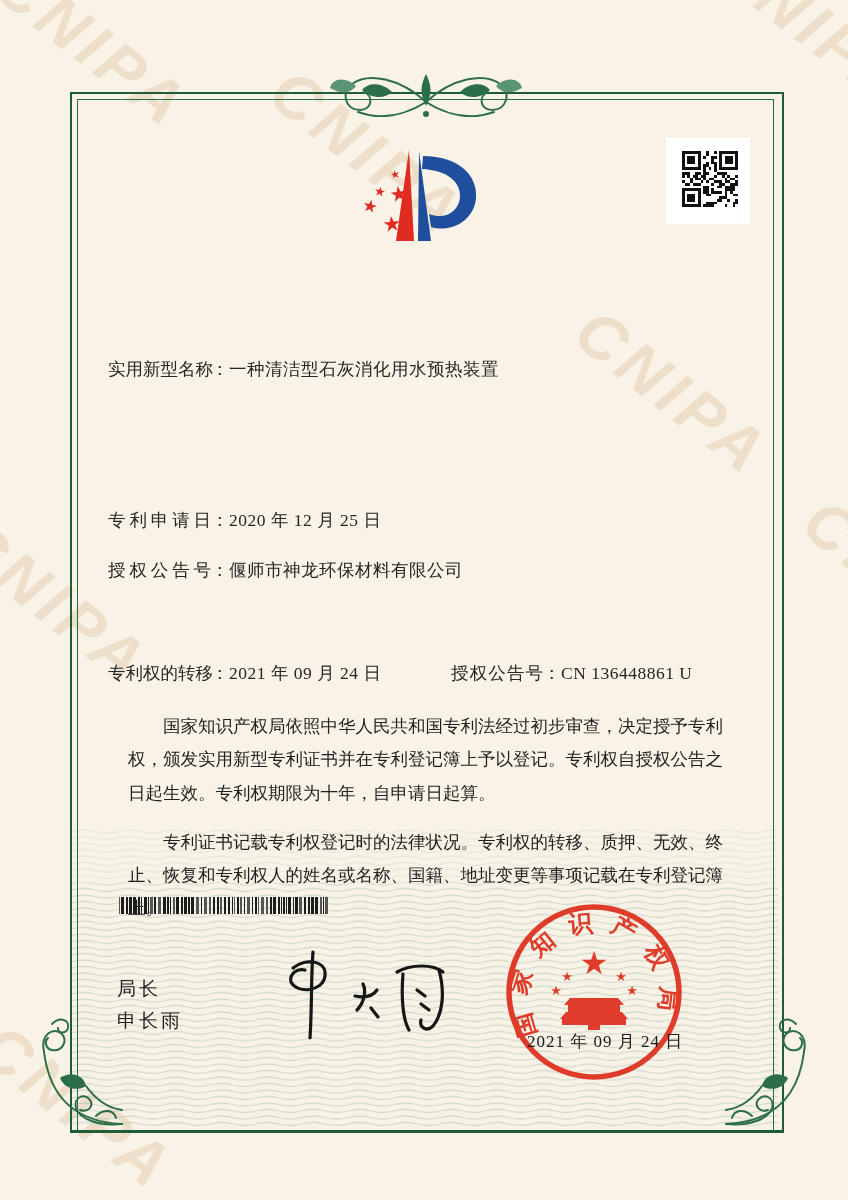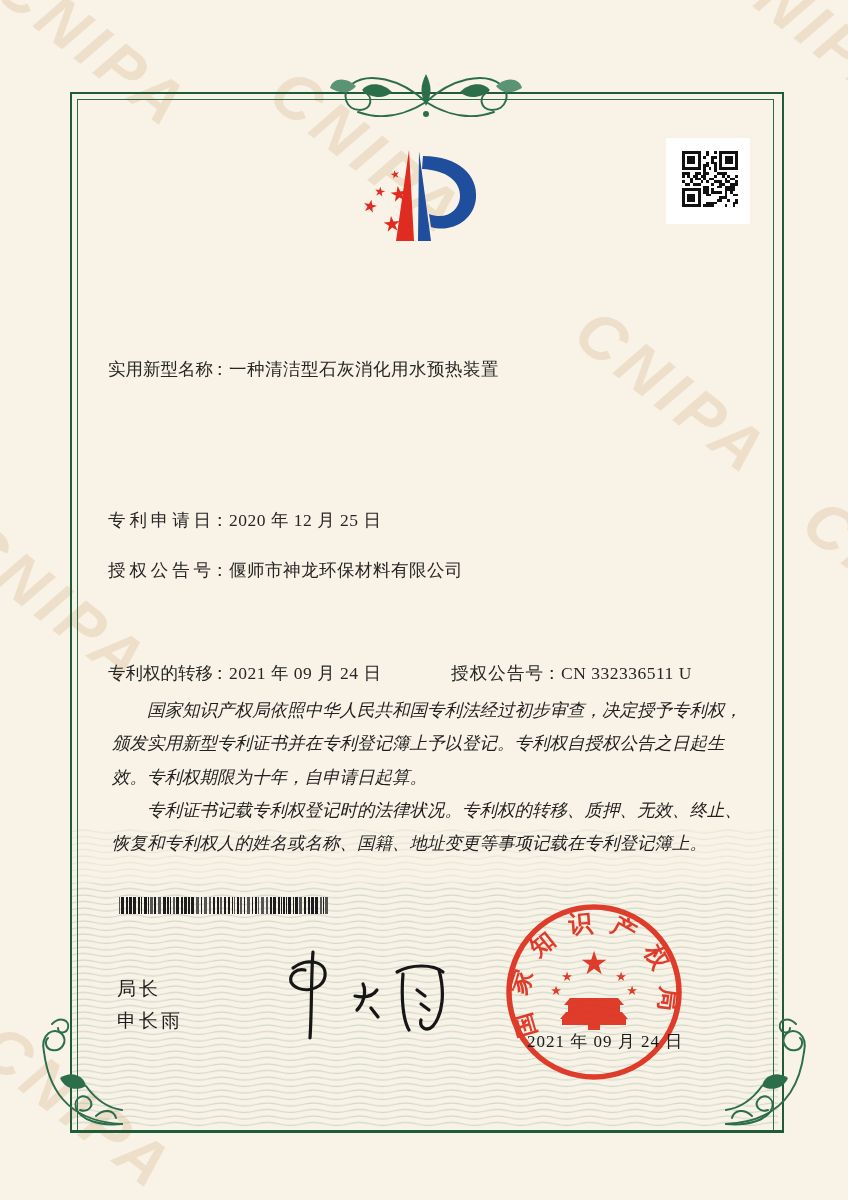--- a/index.html
+++ b/index.html
@@ -22,21 +22,21 @@
       font-size:38px;font-weight:700;letter-spacing:6px;color:#141414;}
   
   .frow{position:absolute;left:108px;font-size:17.5px;color:#262626;white-space:nowrap;}
   .flabel{display:inline-block;width:103px;text-align:justify;text-align-last:justify;}
   .fcolon{display:inline-block;width:18px;}
   .fvalue{letter-spacing:0.5px;}
   .fgroup2{position:absolute;left:343px;top:0;white-space:nowrap;}
   .fgroup2 .flabel{width:92px;}
   
   #body-text{position:absolute;left:112px;top:694px;width:630px;}
-  #body-text p{margin:0;text-indent:2em;font-style:italic;font-size:17.5px;line-height:1.9;color:#1f1f1f;}
+  #body-text p{margin:16px;text-indent:2em;font-size:17.5px;line-height:1.9;color:#1f1f1f;}
   
   #barcode{position:absolute;left:119px;top:897px;width:214px;height:17px;font-size:0;}
   #barcode i{display:inline-block;height:100%;background:#1c1c1c;}
   
   .sig-label{position:absolute;left:117px;font-size:19px;letter-spacing:3px;color:#1c1c1c;
       font-family:"Liberation Sans","DejaVu Sans",sans-serif;}
   
   #seal-date{position:absolute;left:520px;top:1030px;width:170px;text-align:center;
       font-size:17px;letter-spacing:1px;color:#1a1a1a;z-index:6;}
   
@@ -262,21 +262,21 @@
   </div>
   <div class="frow" style="top:508px">
     <span class="flabel">专利申请日</span><span class="fcolon">：</span><span class="fvalue">2020 年 12 月 25 日</span>
   </div>
   <div class="frow" style="top:558px">
     <span class="flabel">授权公告号</span><span class="fcolon">：</span><span class="fvalue">偃师市神龙环保材料有限公司</span>
   </div>
   <div class="frow" style="top:661px">
     <span class="flabel">专利权的转移</span><span class="fcolon">：</span><span class="fvalue">2021 年 09 月 24 日</span>
     <span class="fgroup2">
-      <span class="flabel">授权公告号</span><span class="fcolon">：</span><span class="fvalue">CN 332336511 U</span>
+      <span class="flabel">授权公告号</span><span class="fcolon">：</span><span class="fvalue">CN 136448861 U</span>
     </span>
   </div>
 
   <div id="body-text">
     <p>国家知识产权局依照中华人民共和国专利法经过初步审查，决定授予专利权，颁发实用新型专利证书并在专利登记簿上予以登记。专利权自授权公告之日起生效。专利权期限为十年，自申请日起算。</p>
     <p>专利证书记载专利权登记时的法律状况。专利权的转移、质押、无效、终止、恢复和专利权人的姓名或名称、国籍、地址变更等事项记载在专利登记簿上。</p>
   </div>
 
   <div id="barcode"><i style="width: 1px; margin-right: 1px; background: rgb(85, 85, 85);"></i><i style="width: 3px; margin-right: 2px; background: rgb(28, 28, 28);"></i><i style="width: 2px; margin-right: 1px; background: rgb(28, 28, 28);"></i><i style="width: 3px; margin-right: 1px; background: rgb(28, 28, 28);"></i><i style="width: 3px; margin-right: 2px; background: rgb(28, 28, 28);"></i><i style="width: 2px; margin-right: 1px; background: rgb(28, 28, 28);"></i><i style="width: 1px; margin-right: 2px; background: rgb(28, 28, 28);"></i><i style="width: 3px; margin-right: 1px; background: rgb(28, 28, 28);"></i><i style="width: 1px; margin-right: 1px; background: rgb(28, 28, 28);"></i><i style="width: 3px; margin-right: 1px; background: rgb(85, 85, 85);"></i><i style="width: 2px; margin-right: 2px; background: rgb(28, 28, 28);"></i><i style="width: 3px; margin-right: 2px; background: rgb(85, 85, 85);"></i><i style="width: 3px; margin-right: 1px; background: rgb(28, 28, 28);"></i><i style="width: 2px; margin-right: 1px; background: rgb(28, 28, 28);"></i><i style="width: 1px; margin-right: 2px; background: rgb(28, 28, 28);"></i><i style="width: 2px; margin-right: 1px; background: rgb(85, 85, 85);"></i><i style="width: 3px; margin-right: 2px; background: rgb(28, 28, 28);"></i><i style="width: 2px; margin-right: 1px; background: rgb(28, 28, 28);"></i><i style="width: 3px; margin-right: 1px; background: rgb(28, 28, 28);"></i><i style="width: 2px; margin-right: 1px; background: rgb(28, 28, 28);"></i><i style="width: 3px; margin-right: 2px; background: rgb(28, 28, 28);"></i><i style="width: 3px; margin-right: 2px; background: rgb(85, 85, 85);"></i><i style="width: 1px; margin-right: 2px; background: rgb(28, 28, 28);"></i><i style="width: 3px; margin-right: 2px; background: rgb(85, 85, 85);"></i><i style="width: 2px; margin-right: 2px; background: rgb(85, 85, 85);"></i><i style="width: 2px; margin-right: 2px; background: rgb(28, 28, 28);"></i><i style="width: 2px; margin-right: 1px; background: rgb(28, 28, 28);"></i><i style="width: 2px; margin-right: 2px; background: rgb(85, 85, 85);"></i><i style="width: 2px; margin-right: 2px; background: rgb(28, 28, 28);"></i><i style="width: 2px; margin-right: 2px; background: rgb(28, 28, 28);"></i><i style="width: 1px; margin-right: 1px; background: rgb(28, 28, 28);"></i><i style="width: 1px; margin-right: 2px; background: rgb(85, 85, 85);"></i><i style="width: 2px; margin-right: 1px; background: rgb(28, 28, 28);"></i><i style="width: 2px; margin-right: 2px; background: rgb(85, 85, 85);"></i><i style="width: 1px; margin-right: 2px; background: rgb(28, 28, 28);"></i><i style="width: 3px; margin-right: 2px; background: rgb(85, 85, 85);"></i><i style="width: 1px; margin-right: 2px; background: rgb(28, 28, 28);"></i><i style="width: 2px; margin-right: 1px; background: rgb(28, 28, 28);"></i><i style="width: 1px; margin-right: 2px; background: rgb(85, 85, 85);"></i><i style="width: 3px; margin-right: 2px; background: rgb(85, 85, 85);"></i><i style="width: 2px; margin-right: 2px; background: rgb(85, 85, 85);"></i><i style="width: 2px; margin-right: 1px; background: rgb(28, 28, 28);"></i><i style="width: 3px; margin-right: 2px; background: rgb(28, 28, 28);"></i><i style="width: 2px; margin-right: 1px; background: rgb(28, 28, 28);"></i><i style="width: 1px; margin-right: 1px; background: rgb(28, 28, 28);"></i><i style="width: 2px; margin-right: 1px; background: rgb(28, 28, 28);"></i><i style="width: 1px; margin-right: 1px; background: rgb(28, 28, 28);"></i><i style="width: 3px; margin-right: 2px; background: rgb(28, 28, 28);"></i><i style="width: 1px; margin-right: 1px; background: rgb(28, 28, 28);"></i><i style="width: 3px; margin-right: 1px; background: rgb(28, 28, 28);"></i><i style="width: 3px; margin-right: 2px; background: rgb(85, 85, 85);"></i><i style="width: 2px; margin-right: 2px; background: rgb(28, 28, 28);"></i><i style="width: 2px; margin-right: 1px; background: rgb(28, 28, 28);"></i><i style="width: 3px; margin-right: 1px; background: rgb(28, 28, 28);"></i><i style="width: 3px; margin-right: 2px; background: rgb(28, 28, 28);"></i><i style="width: 2px; margin-right: 1px; background: rgb(85, 85, 85);"></i><i style="width: 1px; margin-right: 1px; background: rgb(28, 28, 28);"></i><i style="width: 3px; margin-right: 1px; background: rgb(85, 85, 85);"></i></div>
 

